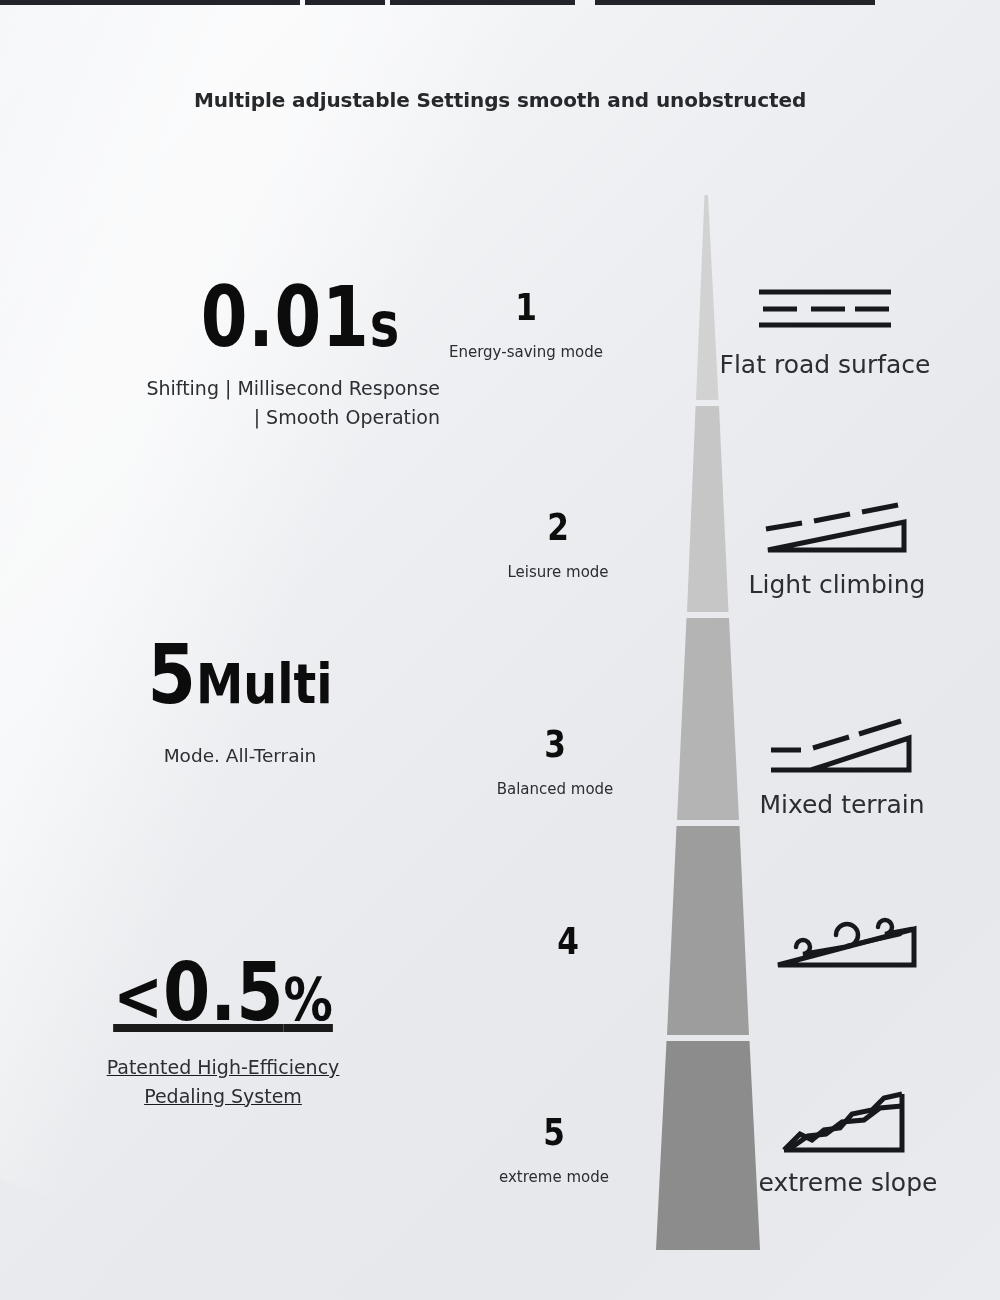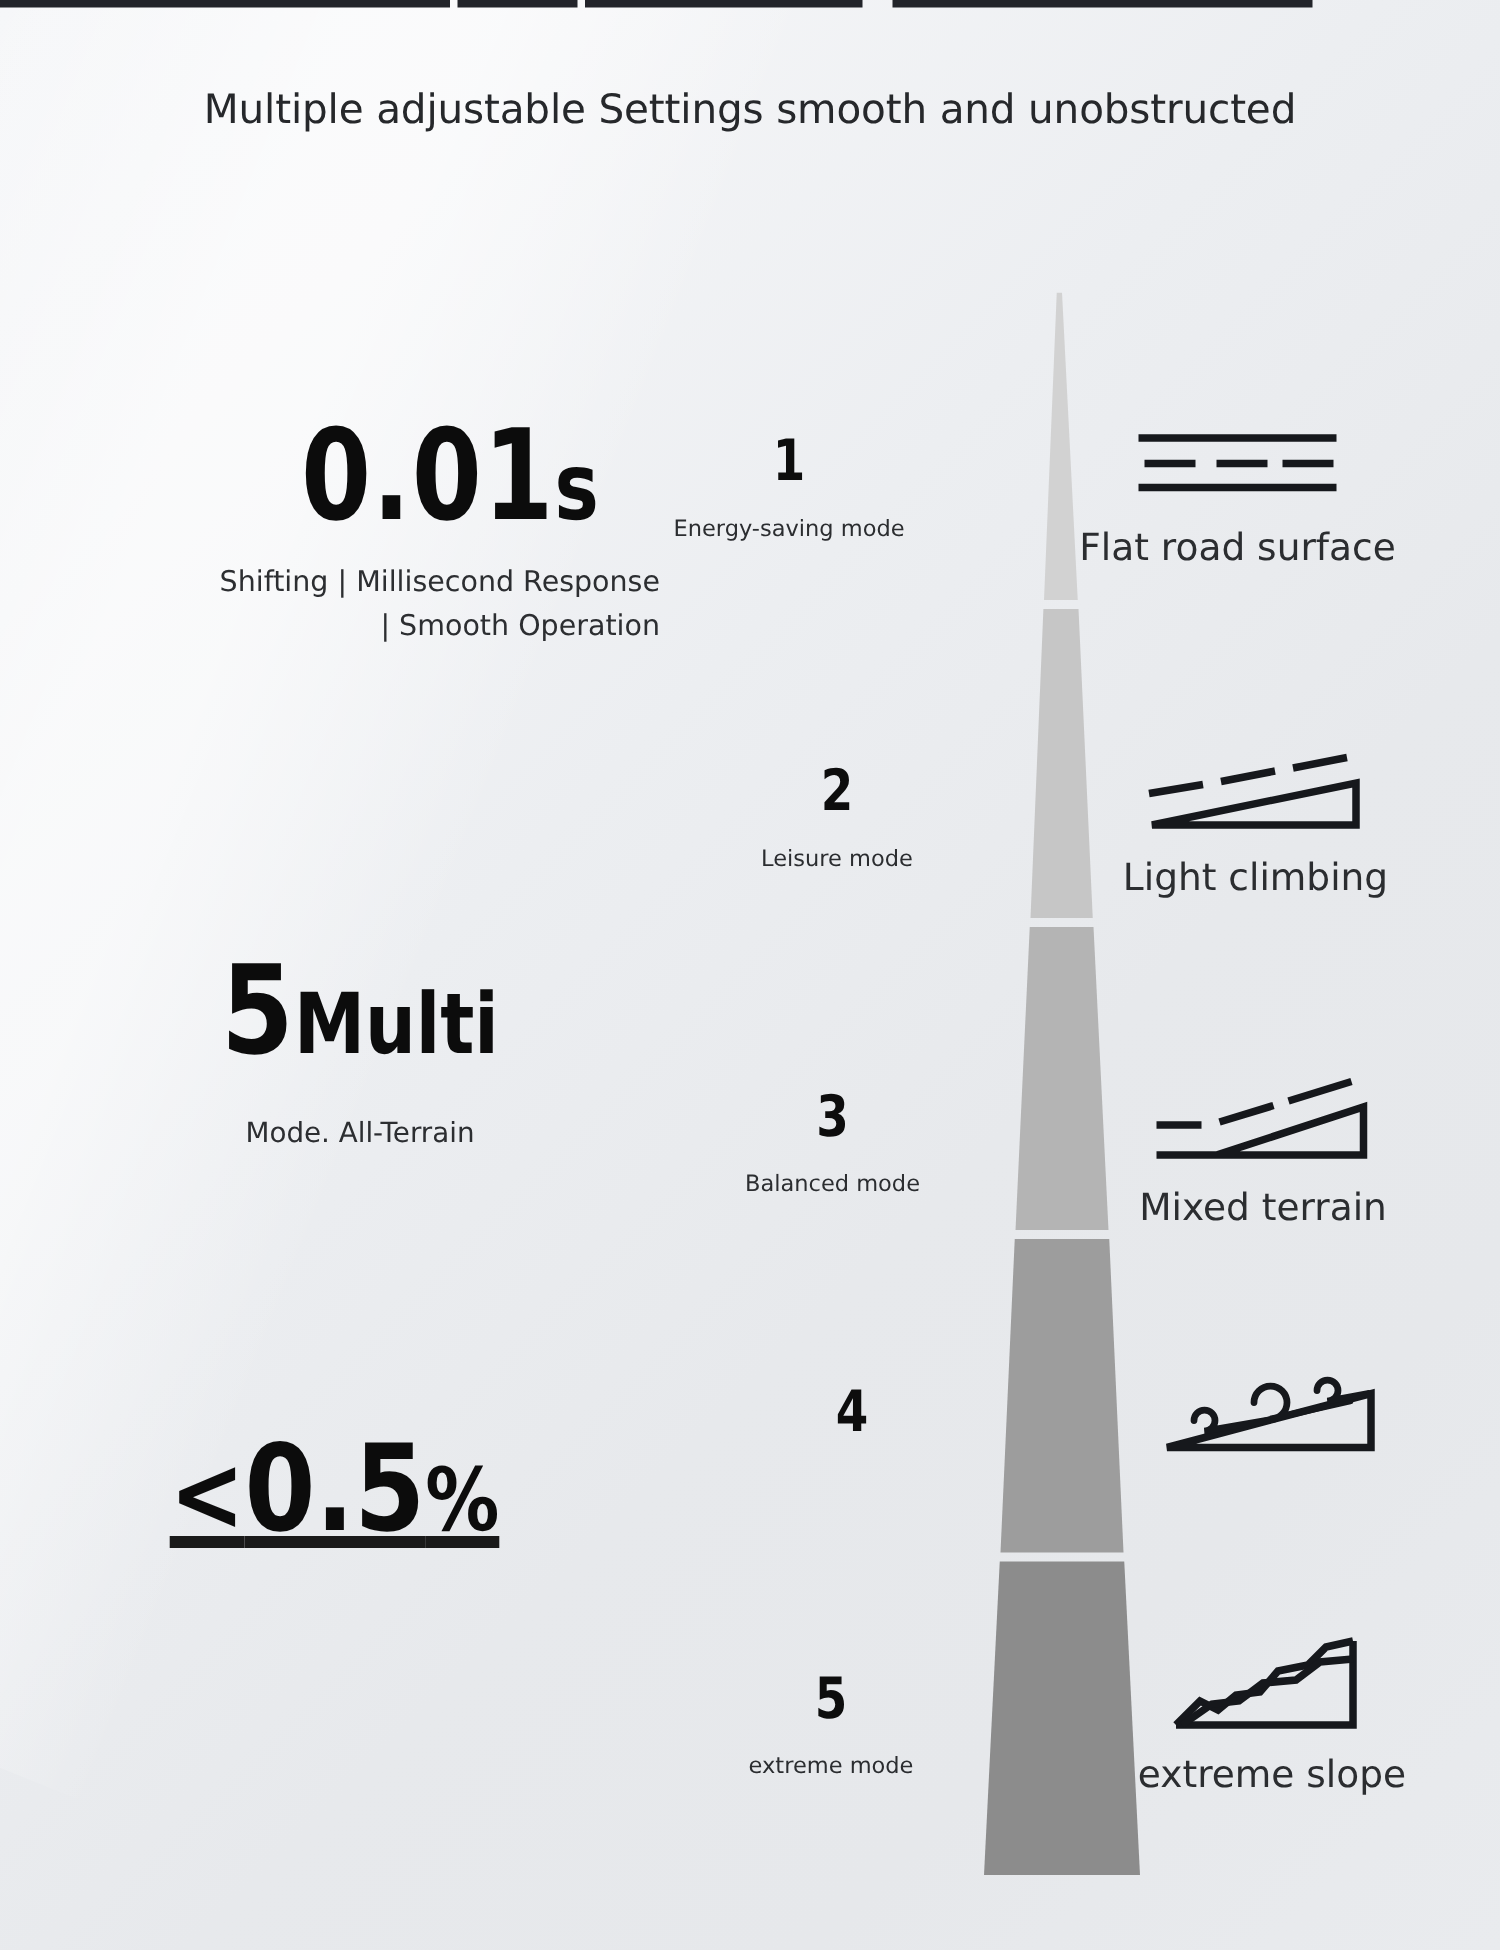--- a/index.html
+++ b/index.html
@@ -61,22 +61,23 @@
   }
   #title {
     font-family: "DejaVu Sans", "Liberation Sans", sans-serif;
     font-size: 40px;
     font-weight: bold;
     letter-spacing: 5.5px;
     color: #141414;
     line-height: 1;
   }
   #subtitle {
-    font-size: 27px;
-    font-weight: normal;
+    margin-top: 30px;
+    font-size: 20px;
+    font-weight: bold;
     color: #26282b;
     letter-spacing: -0.1px;
   }
 
   
   #cone {
     position: absolute;
     left: 600px;
     top: 195px;
     width: 220px;
@@ -211,20 +212,22 @@
 | Smooth Operation</div>
   </div>
 
   <div class="stat" id="stat-modes">
     <div class="big"><span class="numeral">5</span><span>Multi</span></div>
     <div class="caption">Mode. All-Terrain</div>
   </div>
 
   <div class="stat" id="stat-loss">
     <div class="big"><span class="lt">&lt;</span><span>0.5</span><span class="pct">%</span></div>
+    <div class="caption">Patented High-Efficiency
+Pedaling System</div>
   </div>
 
   <div class="gear" style="left:396px; top:288px;">
     <span class="num">1</span>
     <span class="mode">Energy-saving mode</span>
   </div>
   <div class="gear" style="left:428px; top:508px;">
     <span class="num">2</span>
     <span class="mode">Leisure mode</span>
   </div>

